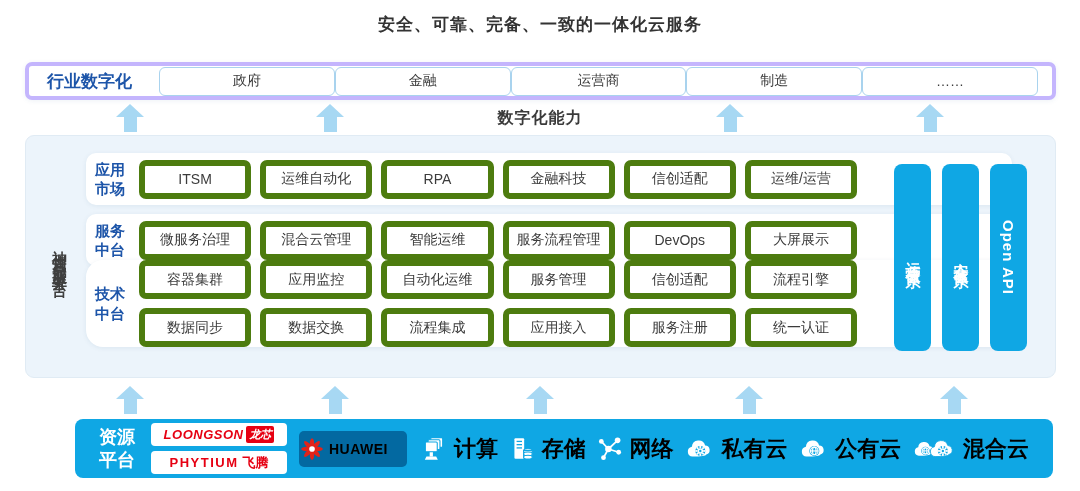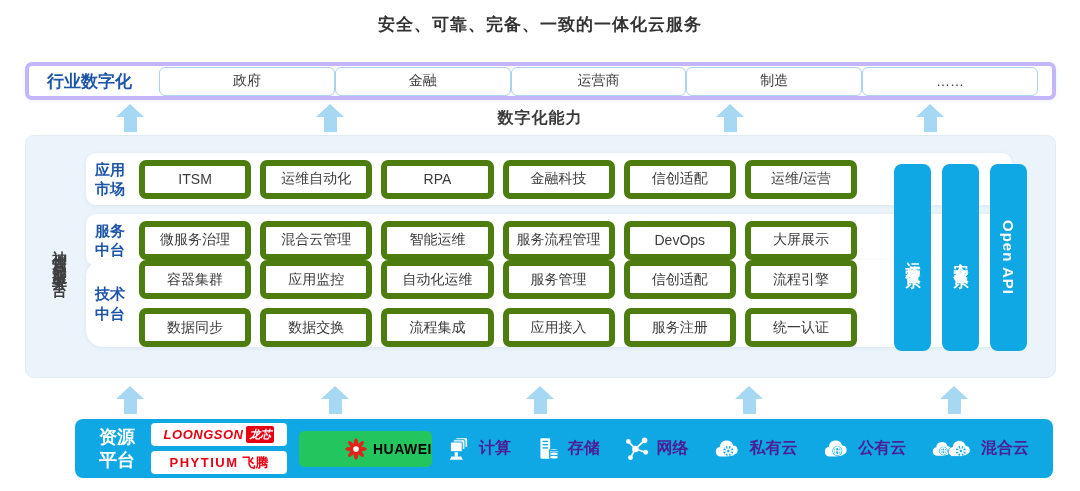--- a/index.html
+++ b/index.html
@@ -54,25 +54,25 @@
   .resource-band{position:absolute;left:75px;top:419px;width:978px;height:59px;background:#0fa7e4;
     border-radius:8px;display:flex;align-items:center;box-sizing:border-box;padding:0 18px 0 24px;}
   .res-label{flex:none;color:#fff;font-size:18px;font-weight:bold;line-height:1.25;margin-right:16px;}
   .vendor-col{flex:none;display:flex;flex-direction:column;gap:5px;margin-right:12px;}
   .chip{background:#fff;border-radius:4px;height:23px;width:136px;display:flex;align-items:center;justify-content:center;}
   .loongson-text{color:#e60012;font-weight:bold;font-style:italic;font-size:13px;letter-spacing:.5px;}
   .loongson-badge{background:#e60012;color:#fff;font-size:11px;font-weight:bold;border-radius:2px;
     padding:1px 3px;margin-left:3px;font-style:italic;}
   .phytium-text{color:#e60012;font-weight:bold;font-size:13px;letter-spacing:1.5px;}
   .phytium-suffix{color:#e60012;font-weight:bold;font-size:13px;margin-left:4px;}
-  .huawei-chip{background:#22c55e;border-radius:5px;height:36px;width:133px;display:flex;align-items:center;
-    justify-content:flex-end;flex:none;margin-right:14px;}
+  .huawei-chip{background:#0369a1;border-radius:5px;height:36px;width:108px;display:flex;align-items:center;
+    justify-content:flex-start;flex:none;margin-right:14px;}
   .huawei-text{color:#000;font-weight:bold;font-size:14px;letter-spacing:.5px;margin-left:4px;}
   .res-items{flex:1;display:flex;align-items:center;justify-content:space-between;padding-right:6px;}
-  .res-item{display:flex;align-items:center;gap:7px;color:#4c1d95;font-size:16px;font-weight:bold;white-space:nowrap;}
+  .res-item{display:flex;align-items:center;gap:7px;color:#000000;font-size:22px;font-weight:bold;white-space:nowrap;}
   .res-item svg{display:block;}
 </style>
 </head>
 <body>
 
 <div id="stage">
 
   <div class="main-title">安全、可靠、完备、一致的一体化云服务</div>
 
   <div class="industry-row">

